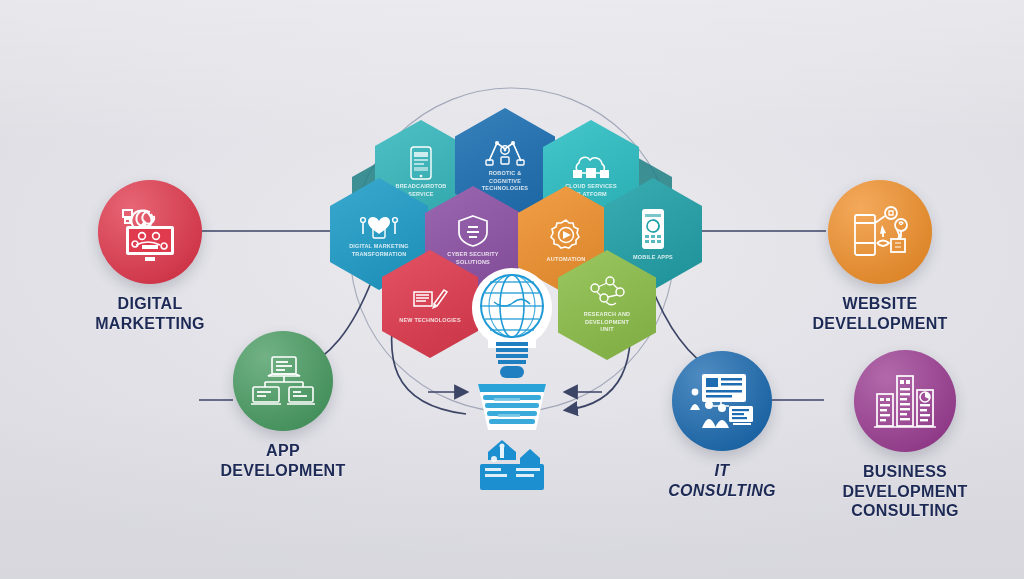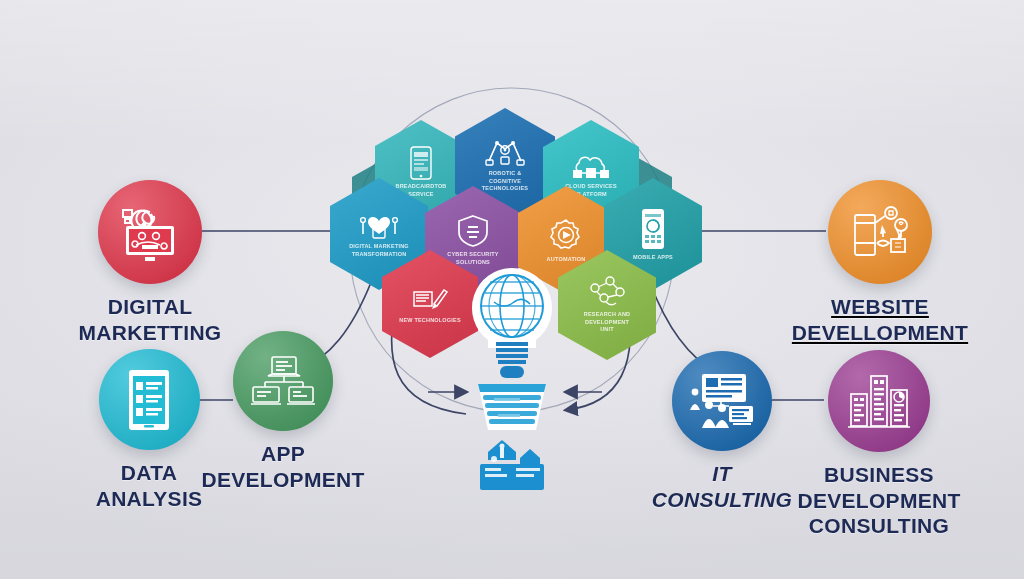--- a/index.html
+++ b/index.html
@@ -31,21 +31,21 @@
   }
   .bubble:after{
     content:"";position:absolute;inset:0;border-radius:50%;
     background:radial-gradient(circle at 32% 26%, rgba(255,255,255,.22), rgba(0,0,0,.08) 78%);
   }
   .bubble svg{position:relative;z-index:2;}
   .caption{
     margin-top:10px;
     color:#1d2a55;
     font-weight:bold;
-    font-size:21px;
+    font-size:16px;
     line-height:1.22;
     letter-spacing:.3px;
     text-transform:uppercase;
     text-shadow:0 1px 0 rgba(255,255,255,.45);
     white-space:pre-line;
     width:210px;
     margin-left:auto;margin-right:auto;
   }
 
   
@@ -298,21 +298,21 @@
           <path d="M17 40 a3 3 0 1 0 .1 0"></path>
             <path d="M46 42 a3 3 0 1 0 .1 0"></path>
         </g>
         <rect x="24" y="44" width="16" height="4" fill="#fff"></rect>
       </svg>
     </div>
     <div class="caption">DIGITAL
 MARKETTING</div>
   </div>
 
-  <div class="node" style="left:775px;top:180px;width:210px;text-decoration:underline;">
+  <div class="node" style="left:775px;top:180px;width:210px;">
     <div class="bubble" style="width:104px;height:104px;background:#f0912d;">
       <svg width="62" height="58" viewBox="0 0 62 58">
         <g fill="none" stroke="#fff" stroke-width="1.8">
           <rect x="6" y="12" width="20" height="40" rx="2"></rect>
           <path d="M6 20 h20 M6 40 h20"></path>
           <circle cx="42" cy="10" r="6"></circle>
           <path d="M40 8 h4 v4 h-4 z" stroke-width="1.3"></path>
           <circle cx="52" cy="22" r="6"></circle>
           <path d="M50 20 q2-2 4 0 q-2 3 -4 0" stroke-width="1.3"></path>
           <path d="M26 20 L36 13 M48 27 L52 36"></path>
@@ -322,42 +322,20 @@
           <path d="M34 34 v-4 M52 28 v6"></path>
         </g>
         <path d="M33 22 l4 8 l-6 1 z" fill="#fff"></path>
         <path d="M50 30 l3 6 l-5 1 z" fill="#fff"></path>
       </svg>
     </div>
     <div class="caption">WEBSITE
 DEVELLOPMENT</div>
   </div>
 
-  <div class="node" style="left:44px;top:349px;width:210px;">
-    <div class="bubble" style="width:101px;height:101px;background:#22bcd4;">
-      <svg width="50" height="64" viewBox="0 0 50 64">
-        <rect x="5" y="2" width="40" height="60" rx="3" fill="#fff"></rect>
-        <rect x="9" y="8" width="32" height="48" fill="#22bcd4"></rect>
-        <g fill="#fff">
-          <rect x="12" y="14" width="7" height="8"></rect>
-          <rect x="22" y="14" width="16" height="3"></rect>
-            <rect x="22" y="19" width="12" height="2.5"></rect>
-          <rect x="12" y="27" width="7" height="8"></rect>
-          <rect x="22" y="27" width="16" height="3"></rect>
-            <rect x="22" y="32" width="12" height="2.5"></rect>
-          <rect x="12" y="40" width="7" height="8"></rect>
-          <rect x="22" y="40" width="16" height="3"></rect>
-            <rect x="22" y="45" width="12" height="2.5"></rect>
-        </g>
-        <rect x="20" y="57" width="10" height="2.5" rx="1.2" fill="#22bcd4"></rect>
-      </svg>
-    </div>
-    <div class="caption">DATA
-ANALYSIS</div>
-  </div>
 
   <div class="node" style="left:178px;top:331px;width:210px;">
     <div class="bubble" style="width:100px;height:100px;background:#4a9c63;">
       <svg width="64" height="54" viewBox="0 0 64 54">
         <g fill="none" stroke="#fff" stroke-width="1.6">
           <rect x="21" y="3" width="24" height="17" rx="1.5"></rect>
           <path d="M17 22 h32 l-4-2 H21 z"></path>
           <path d="M33 22 v6 M14 28 h38 M14 28 v5 M52 28 v5"></path>
           <rect x="2" y="33" width="26" height="15" rx="1.5"></rect>
           <rect x="38" y="33" width="24" height="15" rx="1.5"></rect>
@@ -404,21 +382,21 @@
             <rect x="43" y="41" width="12" height="2.2"></rect>
             <rect x="43" y="45" width="15" height="2.2"></rect>
         </g>
         <path d="M44 52 h18" stroke="#fff" stroke-width="2"></path>
       </svg>
     </div>
     <div class="caption">IT
 CONSULTING</div>
   </div>
 
-  <div class="node" style="left:774px;top:350px;width:210px;">
+  <div class="node" style="left:800px;top:350px;width:210px;">
     <div class="bubble" style="width:102px;height:102px;background:#9c3f93;">
       <svg width="62" height="58" viewBox="0 0 62 58">
         <g fill="none" stroke="#fff" stroke-width="1.7">
           <rect x="3" y="22" width="16" height="32"></rect>
           <rect x="23" y="4" width="16" height="50"></rect>
           <rect x="43" y="18" width="16" height="36"></rect>
           <path d="M0 55 h62"></path>
         </g>
         <g fill="#fff">
           <rect x="6" y="26" width="4" height="3"></rect>

